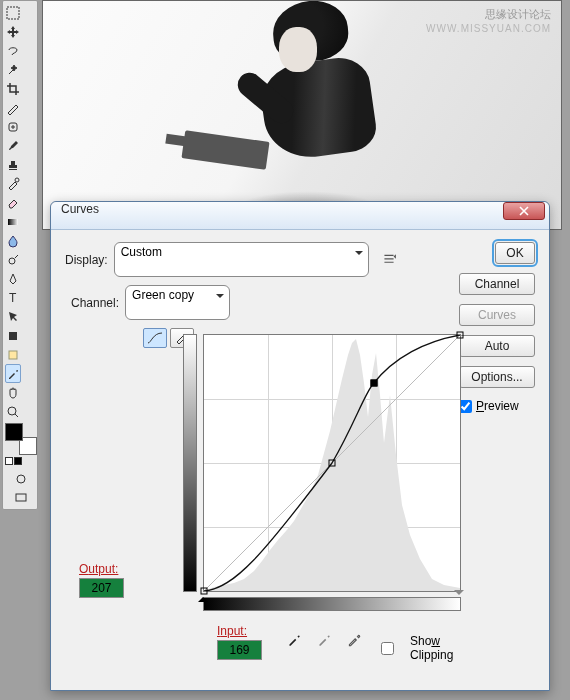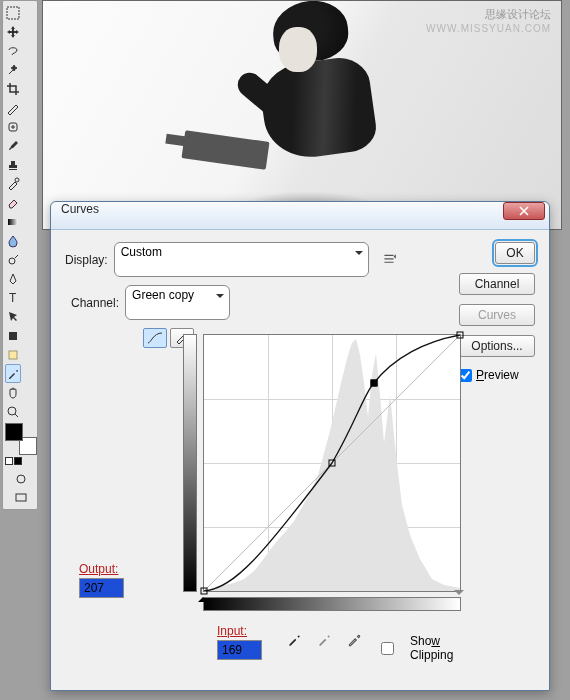--- a/index.html
+++ b/index.html
@@ -64,21 +64,21 @@
 .graph { position: absolute; left: 138px; top: 32px; width: 258px; height: 258px; background: #fff; border: 1px solid #7a7a7a; }
 .grid-v, .grid-h { position: absolute; background: #d5d5d5; }
 .grid-v { width: 1px; height: 100%; top: 0; } .grid-h { height: 1px; width: 100%; left: 0; }
 .diag { position: absolute; left: 0; top: 0; width: 100%; height: 100%; }
 .histo { position: absolute; bottom: 0; left: 0; width: 100%; height: 100%; }
 .cp { position: absolute; width: 7px; height: 7px; border: 1px solid #000; background: #000; transform: translate(-50%, 50%); }
 .cp.open { background: transparent; }
 
 .output-block { position: absolute; left: 14px; top: 260px; }
 .output-block .lbl, .input-block .lbl { font-size: 12px; color: #b91c1c; margin-bottom: 2px; text-decoration: underline; }
-.num-box { width: 45px; height: 20px; border: 1px solid #8a8a8a; background: #1d4ed8; padding: 2px 4px; text-align: left; }
+.num-box { width: 45px; height: 20px; border: 1px solid #8a8a8a; background: #15803d; padding: 2px 4px; text-align: center; }
 .input-block { position: absolute; left: 152px; top: 322px; }
 
 .bottom-gradient { position: absolute; left: 138px; top: 295px; width: 258px; height: 14px; background: linear-gradient(90deg, #000, #fff); border: 1px solid #7a7a7a; }
 .tri-b { position: absolute; top: 290px; width: 0; height: 0; border: 5px solid transparent; }
 .tri-b.black { left: 133px; border-bottom-color: #000; }
 .tri-t-w { position: absolute; left: 389px; top: 288px; width:0; height:0; border:5px solid transparent; border-top-color:#888; }
 
 .eyedrops { position: absolute; left: 218px; top: 327px; display: flex; gap: 8px; }
 .eyedrops div { width: 22px; height: 22px; display: flex; align-items: center; justify-content: center; }
 .show-clip { position: absolute; left: 316px; top: 332px; display: flex; align-items: center; gap: 16px; }
@@ -256,20 +256,21 @@
           <path d="M1 1l8 8M9 1l-8 8" stroke="#fff" stroke-width="1.6"></path>
         </svg>
     </div>
   </div>
   <div class="dlg-body">
 
     <div class="rcol">
       <button class="btn default">OK</button>
       <button class="btn">Channel</button>
       <button class="btn" disabled="">Curves</button>
+      <button class="btn">Auto</button>
       <button class="btn">Options...</button>
       <div class="chk-row">
         <input type="checkbox" class="chk" checked="" style="">
         <label><u>P</u><span></span>review</label>
       </div>
     </div>
 
     <div class="row">
       <span class="label">Display:</span>
       <div class="select preset-sel"><span>Custom</span></div>

